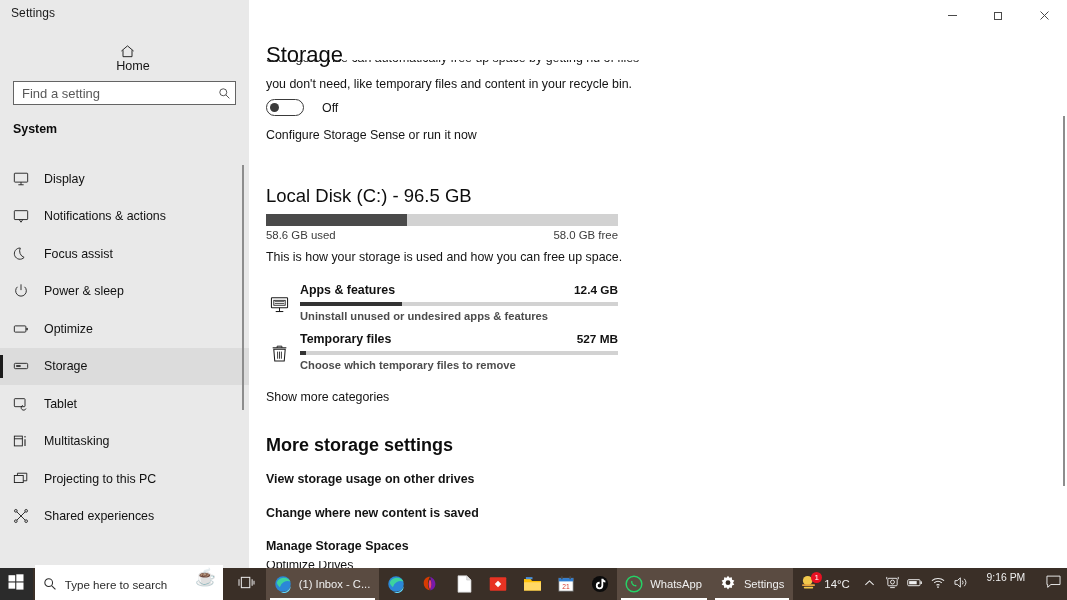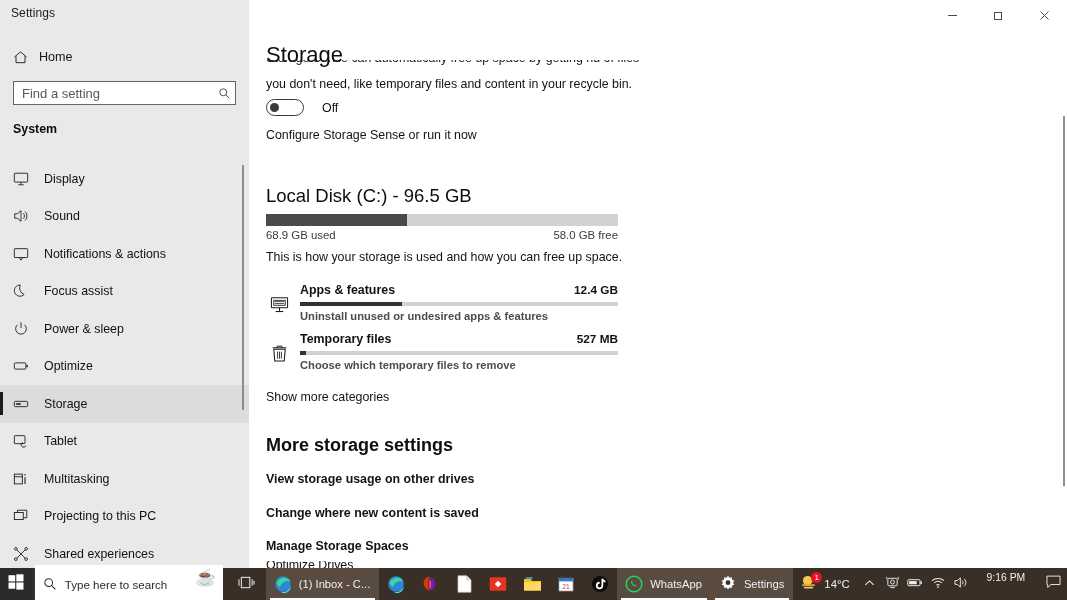--- a/index.html
+++ b/index.html
@@ -48,20 +48,21 @@
     position: absolute; left: 0; top: 0;
     width: 249px; height: 568px;
     background: #e9e9e9;
     overflow: hidden;
   }
   .home-row {
     position: absolute; left: 0; top: 44px;
     width: 249px; height: 26px;
     display: flex; align-items: center;
     padding-left: 13px;
+    flex-direction: column;
   }
   .home-icon { width: 22px; display: flex; align-items: center; color: #1d1d1d; }
   .home-label { font-size: 12.6px; color: #171717; margin-left: 4px; }
 
   .search-box {
     position: absolute; left: 13px; top: 81px;
     width: 223px; height: 24px;
     background: #ffffff;
     border: 1px solid #646464;
     display: flex; align-items: center;
@@ -368,30 +369,20 @@
           <span class="nav-icon">
             <svg width="16" height="16" viewBox="0 0 18 18">
               <rect x="1.5" y="2.5" width="15" height="10" rx="0.7" fill="none" stroke="currentColor" stroke-width="1"></rect>
               <line x1="6" y1="15.5" x2="12" y2="15.5" stroke="currentColor" stroke-width="1"></line>
               <line x1="9" y1="12.5" x2="9" y2="15.5" stroke="currentColor" stroke-width="1"></line>
             </svg>
           </span>
           <span class="nav-label">Display</span>
         </div>
 
-        <div class="nav-item">
-          <span class="nav-icon">
-            <svg width="16" height="16" viewBox="0 0 18 18">
-              <path d="M2 6.5 H5 L9 3 V15 L5 11.5 H2 Z" fill="none" stroke="currentColor" stroke-width="1"></path>
-              <path d="M11.5 6 A4 4 0 0 1 11.5 12" fill="none" stroke="currentColor" stroke-width="1"></path>
-              <path d="M13.6 4 A7 7 0 0 1 13.6 14" fill="none" stroke="currentColor" stroke-width="1"></path>
-            </svg>
-          </span>
-          <span class="nav-label">Sound</span>
-        </div>
 
         <div class="nav-item">
           <span class="nav-icon">
             <svg width="16" height="16" viewBox="0 0 18 18">
               <rect x="1.5" y="3" width="15" height="10" rx="0.7" fill="none" stroke="currentColor" stroke-width="1"></rect>
               <path d="M7 13 L9 16 L11 13" fill="none" stroke="currentColor" stroke-width="1"></path>
             </svg>
           </span>
           <span class="nav-label">Notifications &amp; actions</span>
         </div>
@@ -503,21 +494,21 @@
         <span class="toggle-label">Off</span>
       </div>
 
       <div class="configure-link">Configure Storage Sense or run it now</div>
 
       <div class="disk-title">Local Disk (C:) - 96.5 GB</div>
 
       <div class="disk-bar">
         <div class="used" id="disk-used-fill" style="width: 40%;"></div>
       </div>
-      <div class="disk-used-label">68.9 GB used</div>
+      <div class="disk-used-label">58.6 GB used</div>
       <div class="disk-free-label">58.0 GB free</div>
 
       <div class="usage-desc">This is how your storage is used and how you can free up space.</div>
 
       <div class="cat-list">
 
         <div class="cat-item">
           <span class="cat-icon">
             <svg width="19" height="19" viewBox="0 0 20 20">
               <rect x="1.5" y="3" width="17" height="10.5" rx="0.6" fill="none" stroke="currentColor" stroke-width="1.1"></rect>

